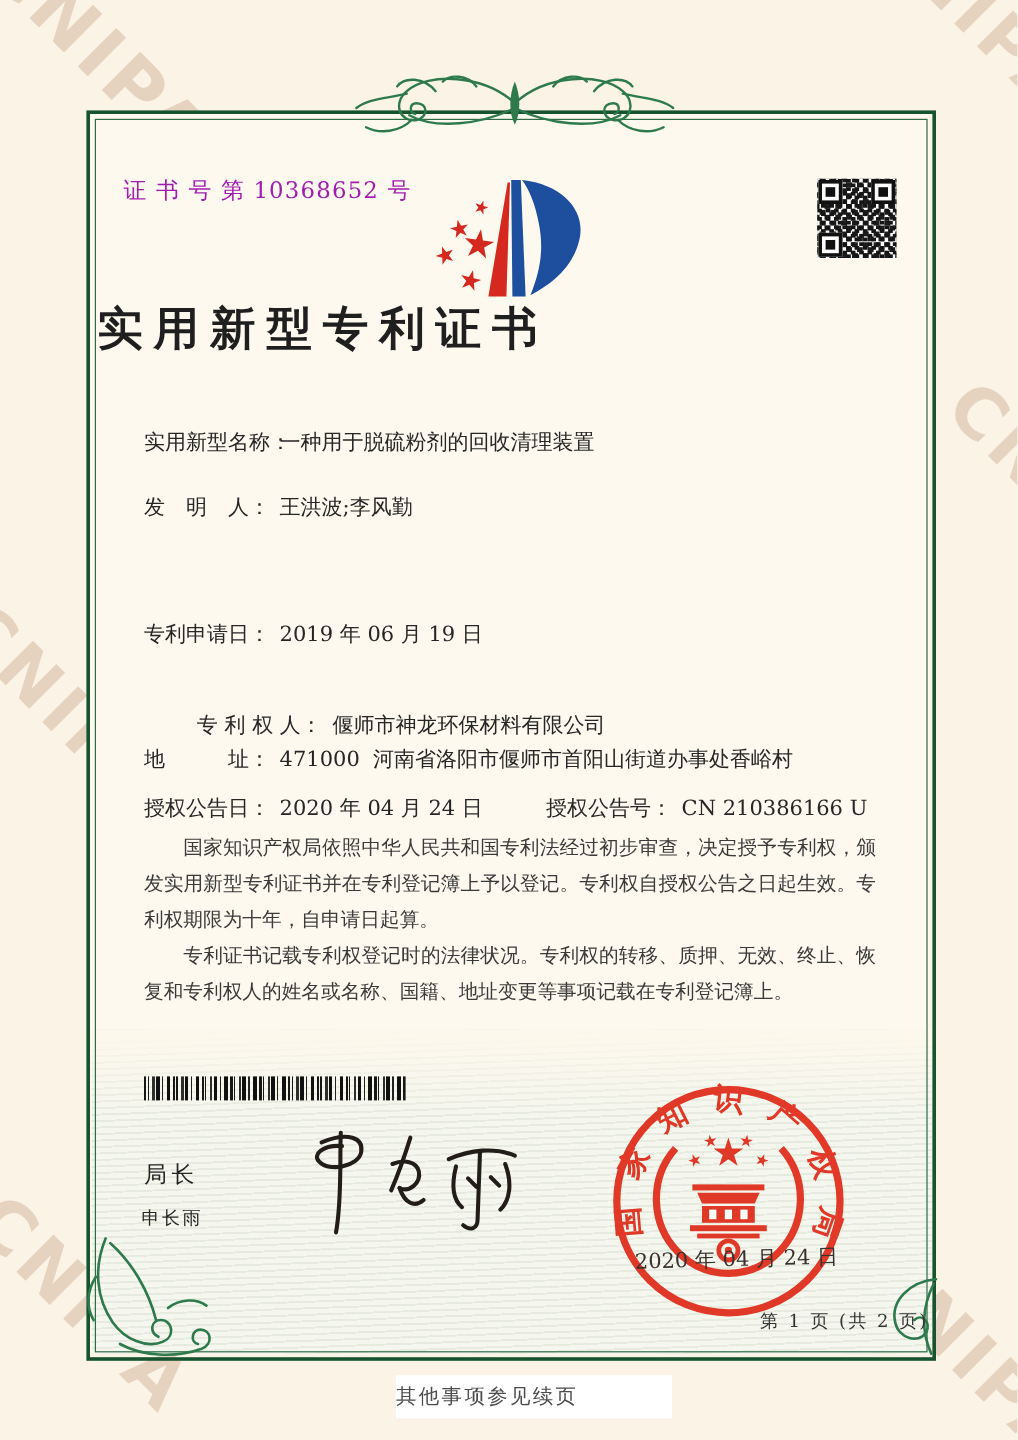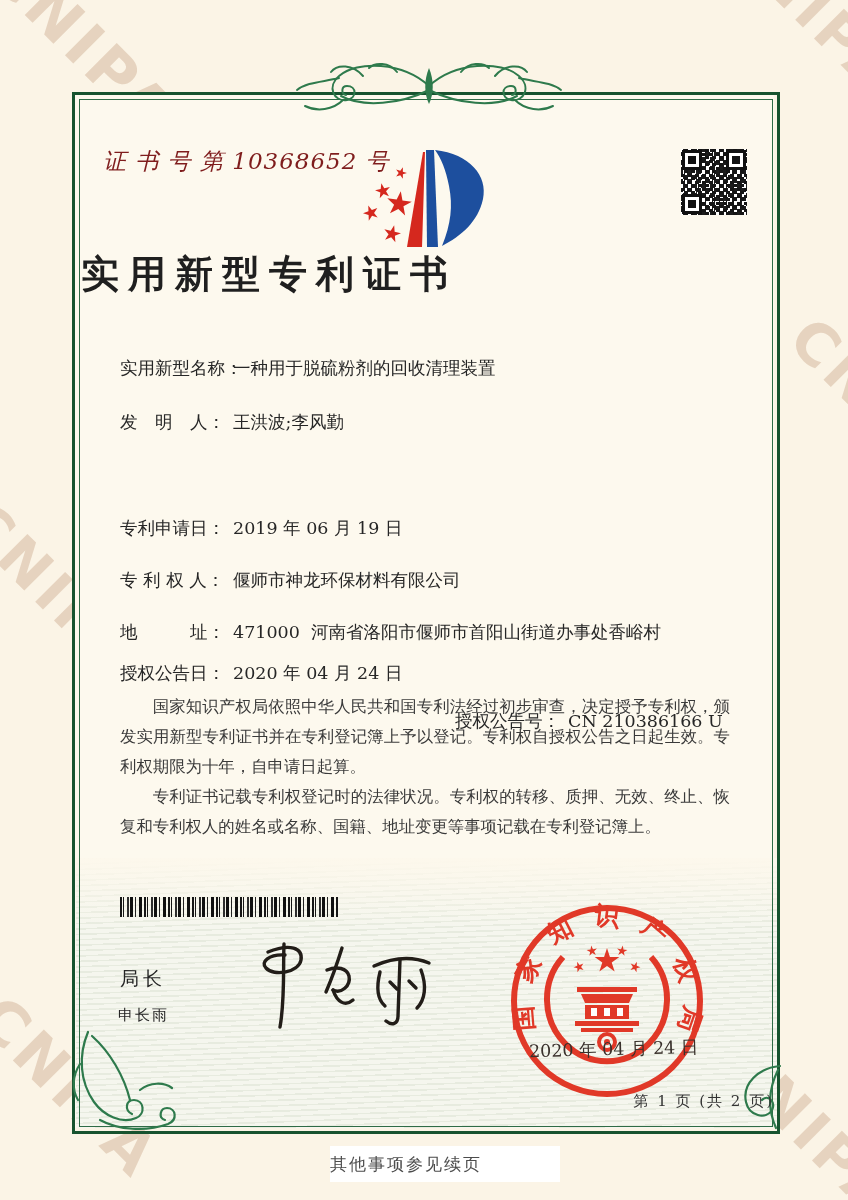--- a/index.html
+++ b/index.html
@@ -26,37 +26,37 @@
   .wm2{left:702px;top:-26px;font-size:58px;}
   .wm3{left:548px;top:170px;font-size:54px;color:rgba(216,195,178,0.38);}
   .wm4{left:768px;top:372px;font-size:58px;}
   .wm5{left:436px;top:372px;font-size:52px;}
   .wm6{left:-58px;top:556px;font-size:58px;}
   .wm7{left:196px;top:724px;font-size:48px;}
   .wm8{left:-44px;top:1052px;font-size:60px;}
   .wm9{left:700px;top:1096px;font-size:58px;}
 
   
-  .cert-no{position:absolute;left:103px;top:146px;font-size:23px;color:#7f1d1d;white-space:pre;letter-spacing:1px;font-style:italic;}
+  .cert-no{position:absolute;left:103px;top:146px;font-size:19px;color:#a21caf;white-space:pre;letter-spacing:1px;}
   .logo{position:absolute;left:355px;top:146px;}
   .qr{position:absolute;left:681px;top:149px;width:66px;height:66px;background:
       repeating-conic-gradient(#151515 0% 25%,transparent 0% 50%) 0px 0px/7px 7px,
       repeating-conic-gradient(#1c1c1c 0% 25%,transparent 0% 50%) 2px 3px/9px 9px,#fff;}
   .finder{position:absolute;width:14px;height:14px;border:3px solid #111;background:#fff;}
   .finder::after{content:"";position:absolute;left:3px;top:3px;width:8px;height:8px;background:#111;}
   .finder.tl{left:1px;top:1px;} .finder.tr{right:1px;top:1px;} .finder.bl{left:1px;bottom:1px;}
   .cert-title{position:absolute;left:72px;top:249px;width:702px;text-align:left;font-size:38px;
       font-weight:700;color:#1f1f1f;letter-spacing:9px;text-indent:9px;}
 
   
   .field-row{position:absolute;left:120px;width:620px;font-size:17.5px;color:#262626;}
   .f-label{display:inline-block;width:113px;white-space:pre;}
   .f-value{white-space:pre;}
-  .r1{top:356px;} .r2{top:410px;} .r3{top:464px;} .r4{top:516px;} .r5{top:568px;} .r6{top:620px;} .r7{top:661px;}
-  .pair2{position:absolute;left:335px;top:0;margin-top:48px;}
+  .r1{top:356px;} .r2{top:410px;} .r3{top:464px;} .r4{top:516px;} .r5{top:592px;margin-left:44px;} .r6{top:620px;} .r7{top:661px;}
+  .pair2{position:absolute;left:335px;top:0;}
 
   
   .paras{position:absolute;left:120px;top:692px;width:610px;}
   .paras p{margin:0;font-size:16.4px;line-height:1.83;text-indent:2em;text-align:justify;color:#3a3a3a;}
 
   
   .barcode{position:absolute;left:120px;top:897px;width:218px;height:20px;background:
      repeating-linear-gradient(90deg,#161616 0 2px,transparent 2px 3px,#161616 3px 4px,
        transparent 4px 7px,#2e2e2e 7px 9px,transparent 9px 10px,#101010 10px 13px,
        transparent 13px 15px,#222 15px 16px,transparent 16px 19px,#101010 19px 22px,transparent 22px 24px);}

